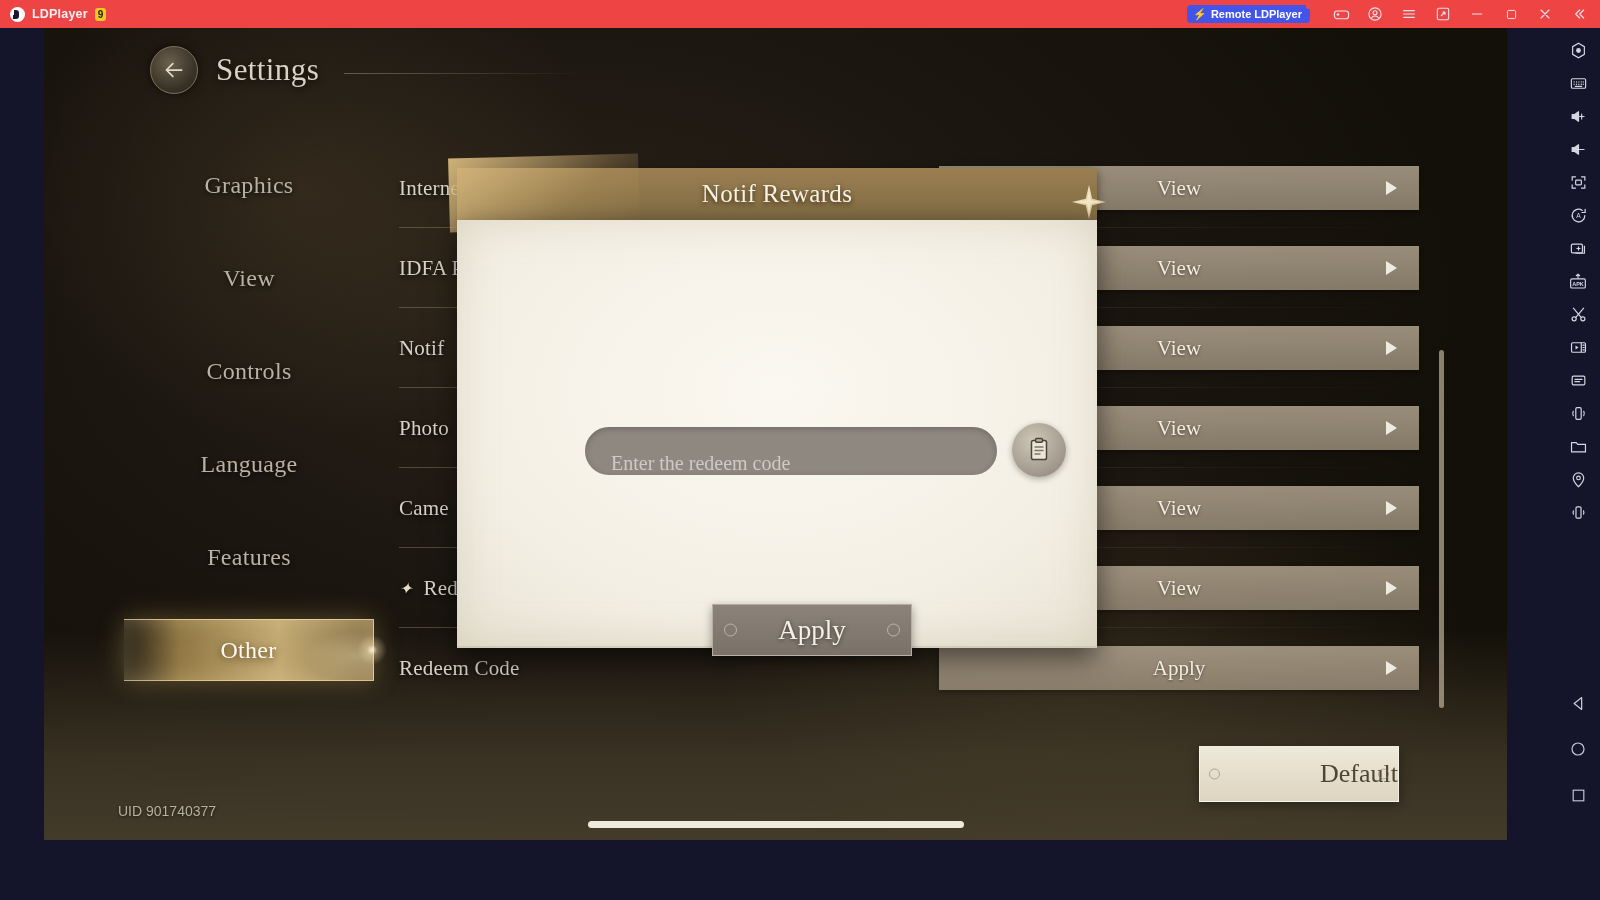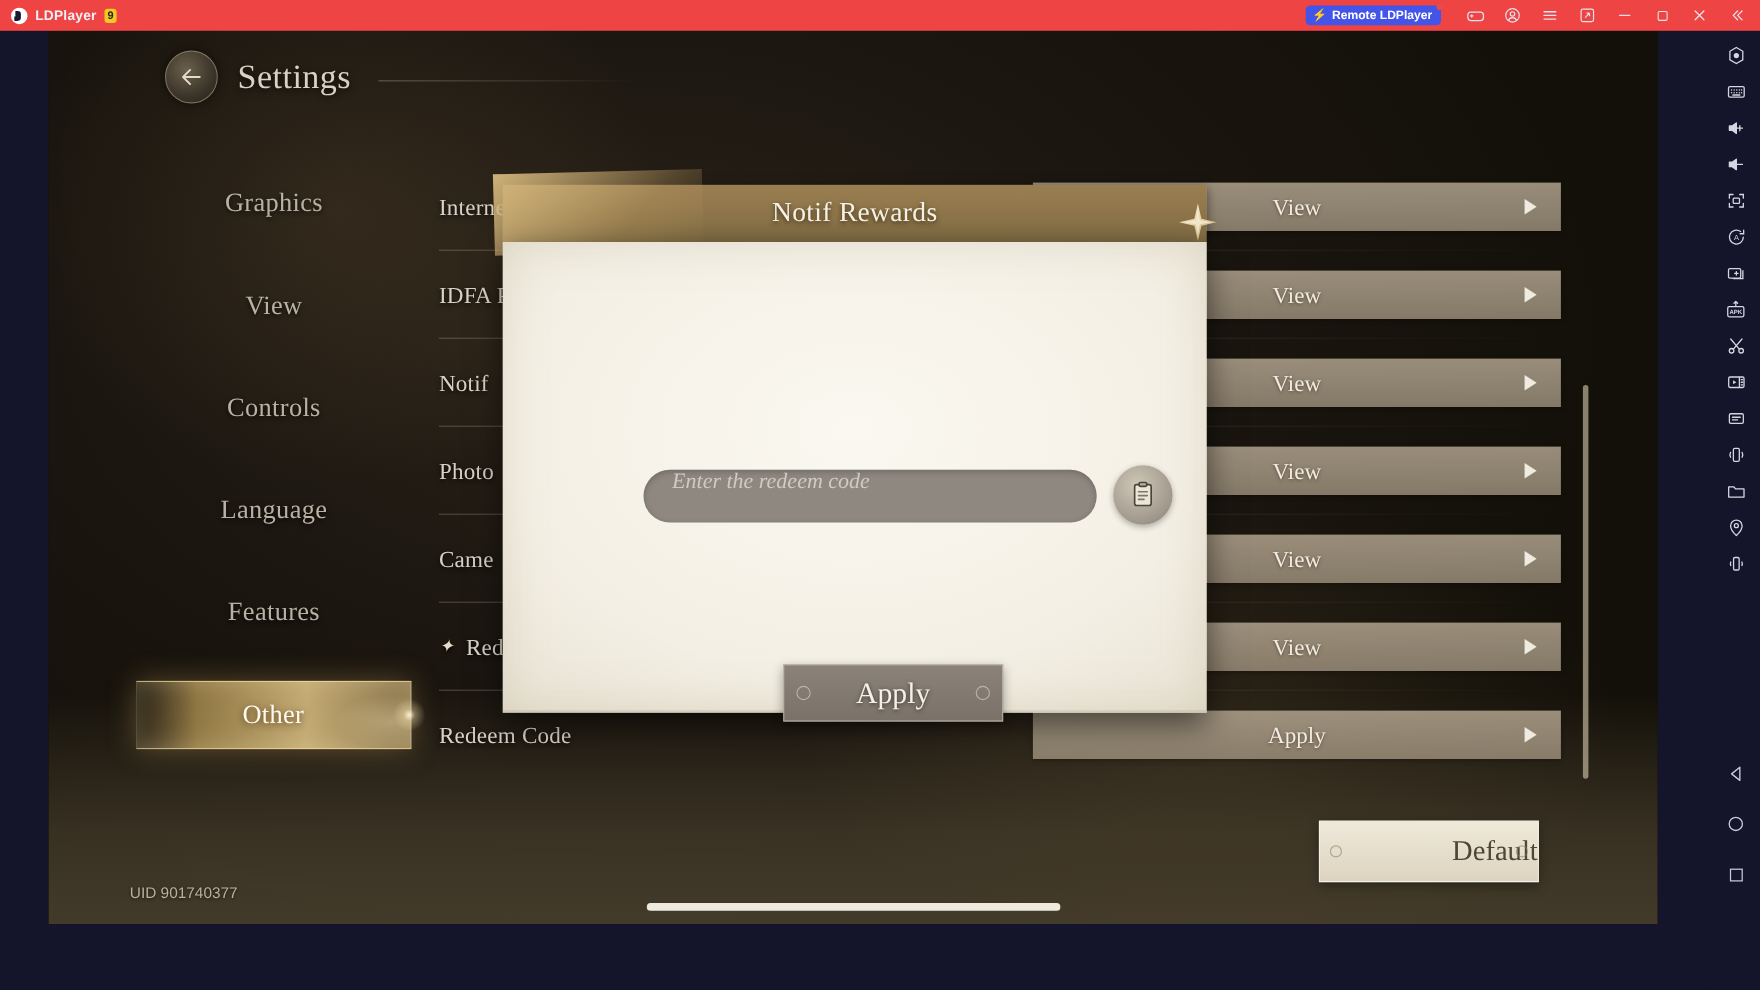--- a/index.html
+++ b/index.html
@@ -253,23 +253,22 @@
   .modal-body{
     height:428px; position:relative;
     background:
       radial-gradient(ellipse 520px 360px at 50% 40%, #fbf8f1 0%, #f3efe4 62%, #e6e0d1 100%);
     box-shadow:0 10px 26px rgba(0,0,0,.55), inset 0 0 40px rgba(190,178,150,.35);
     border-bottom:2px solid rgba(120,104,76,.25);
   }
   .code-input{
     position:absolute; left:128px; top:207px; width:412px; height:48px;
     background:#8e8880; border-radius:24px;
-    display:flex; align-items:flex-start; padding-left:26px;
+    display:flex; align-items:flex-end; padding-left:26px;
     box-shadow:inset 0 2px 6px rgba(0,0,0,.22);
-    font-style:italic;
   }
   .code-input span{ color:#cfcac3; font-size:20px; }
   .paste-btn{
     position:absolute; left:555px; top:203px; width:54px;height:54px;
     border-radius:50%;
     background:radial-gradient(circle at 40% 34%, #cfc7b7 0%, #9f978a 70%, #7e776c 100%);
     display:flex;align-items:center;justify-content:center;
     box-shadow:0 2px 6px rgba(0,0,0,.30);
   }
   .apply-btn{

